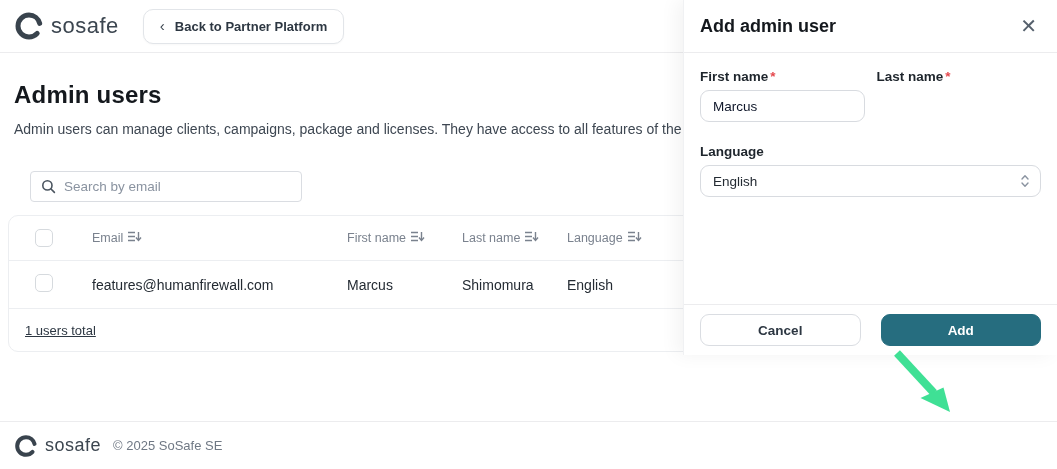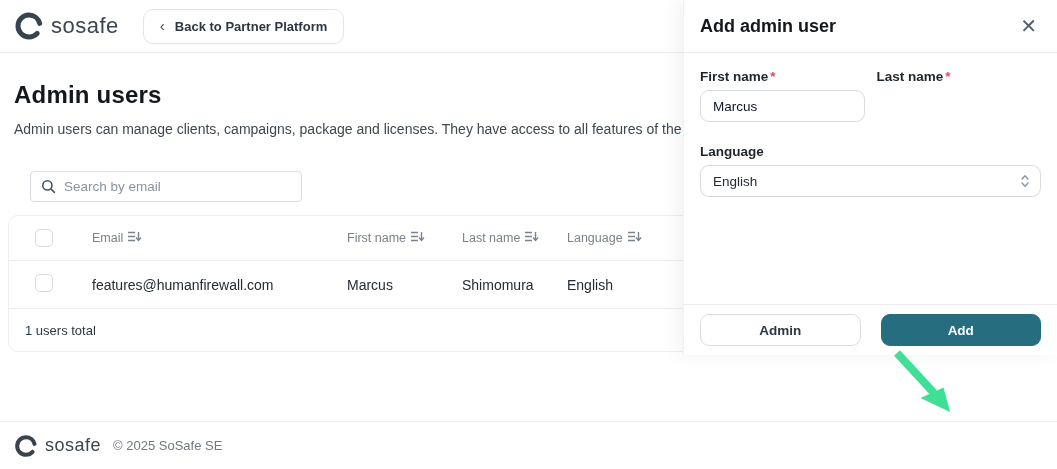--- a/index.html
+++ b/index.html
@@ -84,21 +84,21 @@
     padding-left: 26px;
   }
   .t-head { height: 45px; border-bottom: 1px solid #eceef1; }
   .t-head .cell {
     font-size: 12.5px; color: #7a828e;
     display: flex; align-items: center; gap: 5px;
   }
   .t-body { height: 48px; border-bottom: 1px solid #eceef1; }
   .t-body .cell { font-size: 14px; color: #242b33; }
   .t-foot { height: 42px; display: flex; align-items: center; padding-left: 16px; }
-  .t-foot .summary { font-size: 13px; color: #2d3742; }
+  .t-foot .summary { font-size: 13px; color: #2d3742; text-decoration: underline; }
   .cbx {
     width: 18px; height: 18px;
     appearance: none; -webkit-appearance: none;
     border: 1.5px solid #d6dade;
     border-radius: 5px;
     background: #fff;
     cursor: pointer;
   }
   .sort-icon { display: inline-block; }
 
@@ -360,21 +360,21 @@
           <svg width="10" height="14" viewBox="0 0 10 14">
             <polyline points="2,5 5,1.8 8,5" fill="none" stroke="#8a93a0" stroke-width="1.4" stroke-linecap="round" stroke-linejoin="round"></polyline>
             <polyline points="2,9 5,12.2 8,9" fill="none" stroke="#8a93a0" stroke-width="1.4" stroke-linecap="round" stroke-linejoin="round"></polyline>
           </svg>
         </span>
       </div>
     </div>
   </div>
 
   <div class="drawer-footer">
-    <button class="btn btn-cancel">Admin</button>
+    <button class="btn btn-cancel">Cancel</button>
     <button class="btn btn-add">Add</button>
   </div>
 </aside>
 
 <div class="annotation-arrow">
   <svg width="90" height="85" viewBox="0 0 90 85">
     <line x1="17" y1="13" x2="54" y2="53" stroke="#3fe095" stroke-width="8"></line>
     <polygon points="70,72 63.5,47.5 40.5,58" fill="#3fe095"></polygon>
   </svg>
 </div>

